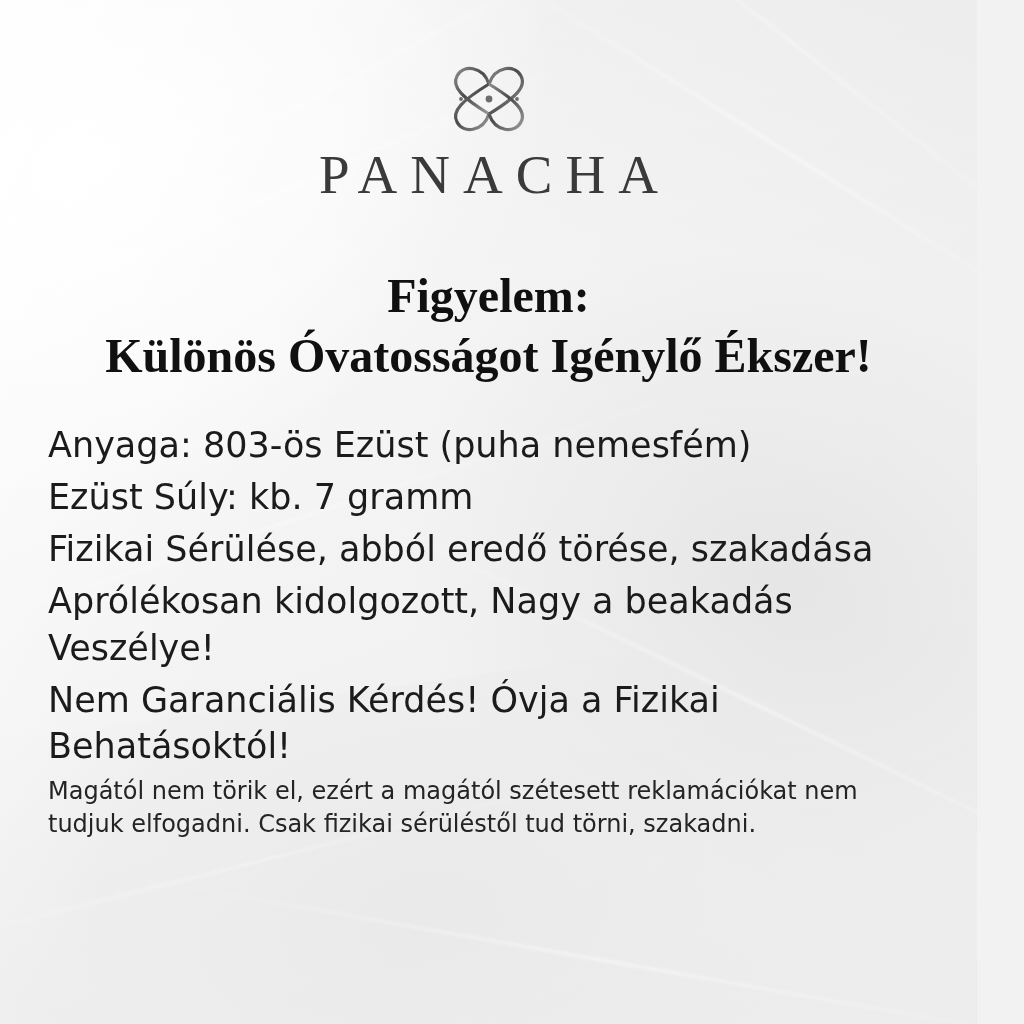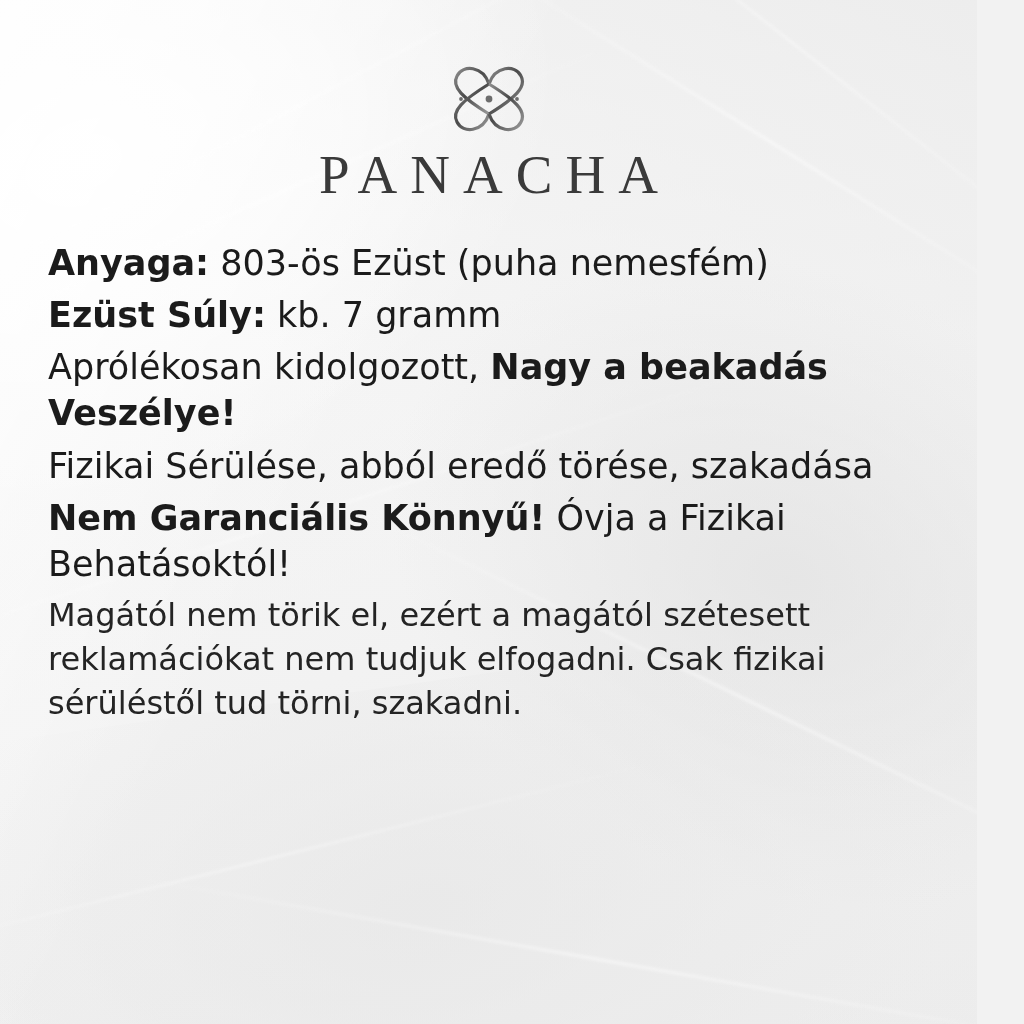--- a/index.html
+++ b/index.html
@@ -116,25 +116,25 @@
     margin: 36px 0 0 0;
     padding: 0 48px;
     color: #1b1b1b;
     font-size: 35px;
     line-height: 1.32;
   }
   .body-copy p {
     margin: 0 0 6px 0;
   }
   .body-copy b {
-    font-weight: 700;
+    font-weight: 400;
   }
   .fineprint {
     margin-top: 10px;
-    font-size: 32px;
+    font-size: 24px;
     line-height: 1.38;
     color: #242424;
   }
 </style>
 </head>
 <body>
 
 <div class="page">
 
   <div class="bg-shade shade-a"></div>
@@ -175,40 +175,44 @@
         </g>
         <g fill="#6d6d6d">
           <circle cx="59" cy="45" r="3.4"></circle>
           <circle cx="31" cy="45" r="1.9"></circle>
           <circle cx="87" cy="45" r="1.9"></circle>
         </g>
       </svg>
       <div class="brand-name">PANACHA</div>
     </div>
 
+    <div class="headline">
+      <div class="headline-line1">Figyelem:</div>
+      <div class="headline-line2">Különös Óvatosságot Igénylő Ékszer!</div>
+    </div>
 
     <div class="body-copy">
 
       <p>
         <b>Anyaga:</b><span> 803-ös Ezüst (puha nemesfém)</span>
       </p>
 
       <p>
         <b>Ezüst Súly:</b><span> kb. 7 gramm</span>
       </p>
 
       <p>
+        <span>Fizikai Sérülése, abból eredő törése, szakadása</span>
+      </p>
+
+      <p>
         <span>Aprólékosan kidolgozott, </span><b>Nagy a beakadás Veszélye!</b>
       </p>
 
       <p>
-        <span>Fizikai Sérülése, abból eredő törése, szakadása</span>
-      </p>
-
-      <p>
-        <b>Nem Garanciális Könnyű!</b><span> Óvja a Fizikai Behatásoktól!</span>
+        <b>Nem Garanciális Kérdés!</b><span> Óvja a Fizikai Behatásoktól!</span>
       </p>
 
       <p class="fineprint">Magától nem törik el, ezért a magától szétesett reklamációkat nem tudjuk elfogadni. Csak fizikai sérüléstől tud törni, szakadni.</p>
     </div>
 
   </div>
 </div>
 
 </body></html>

